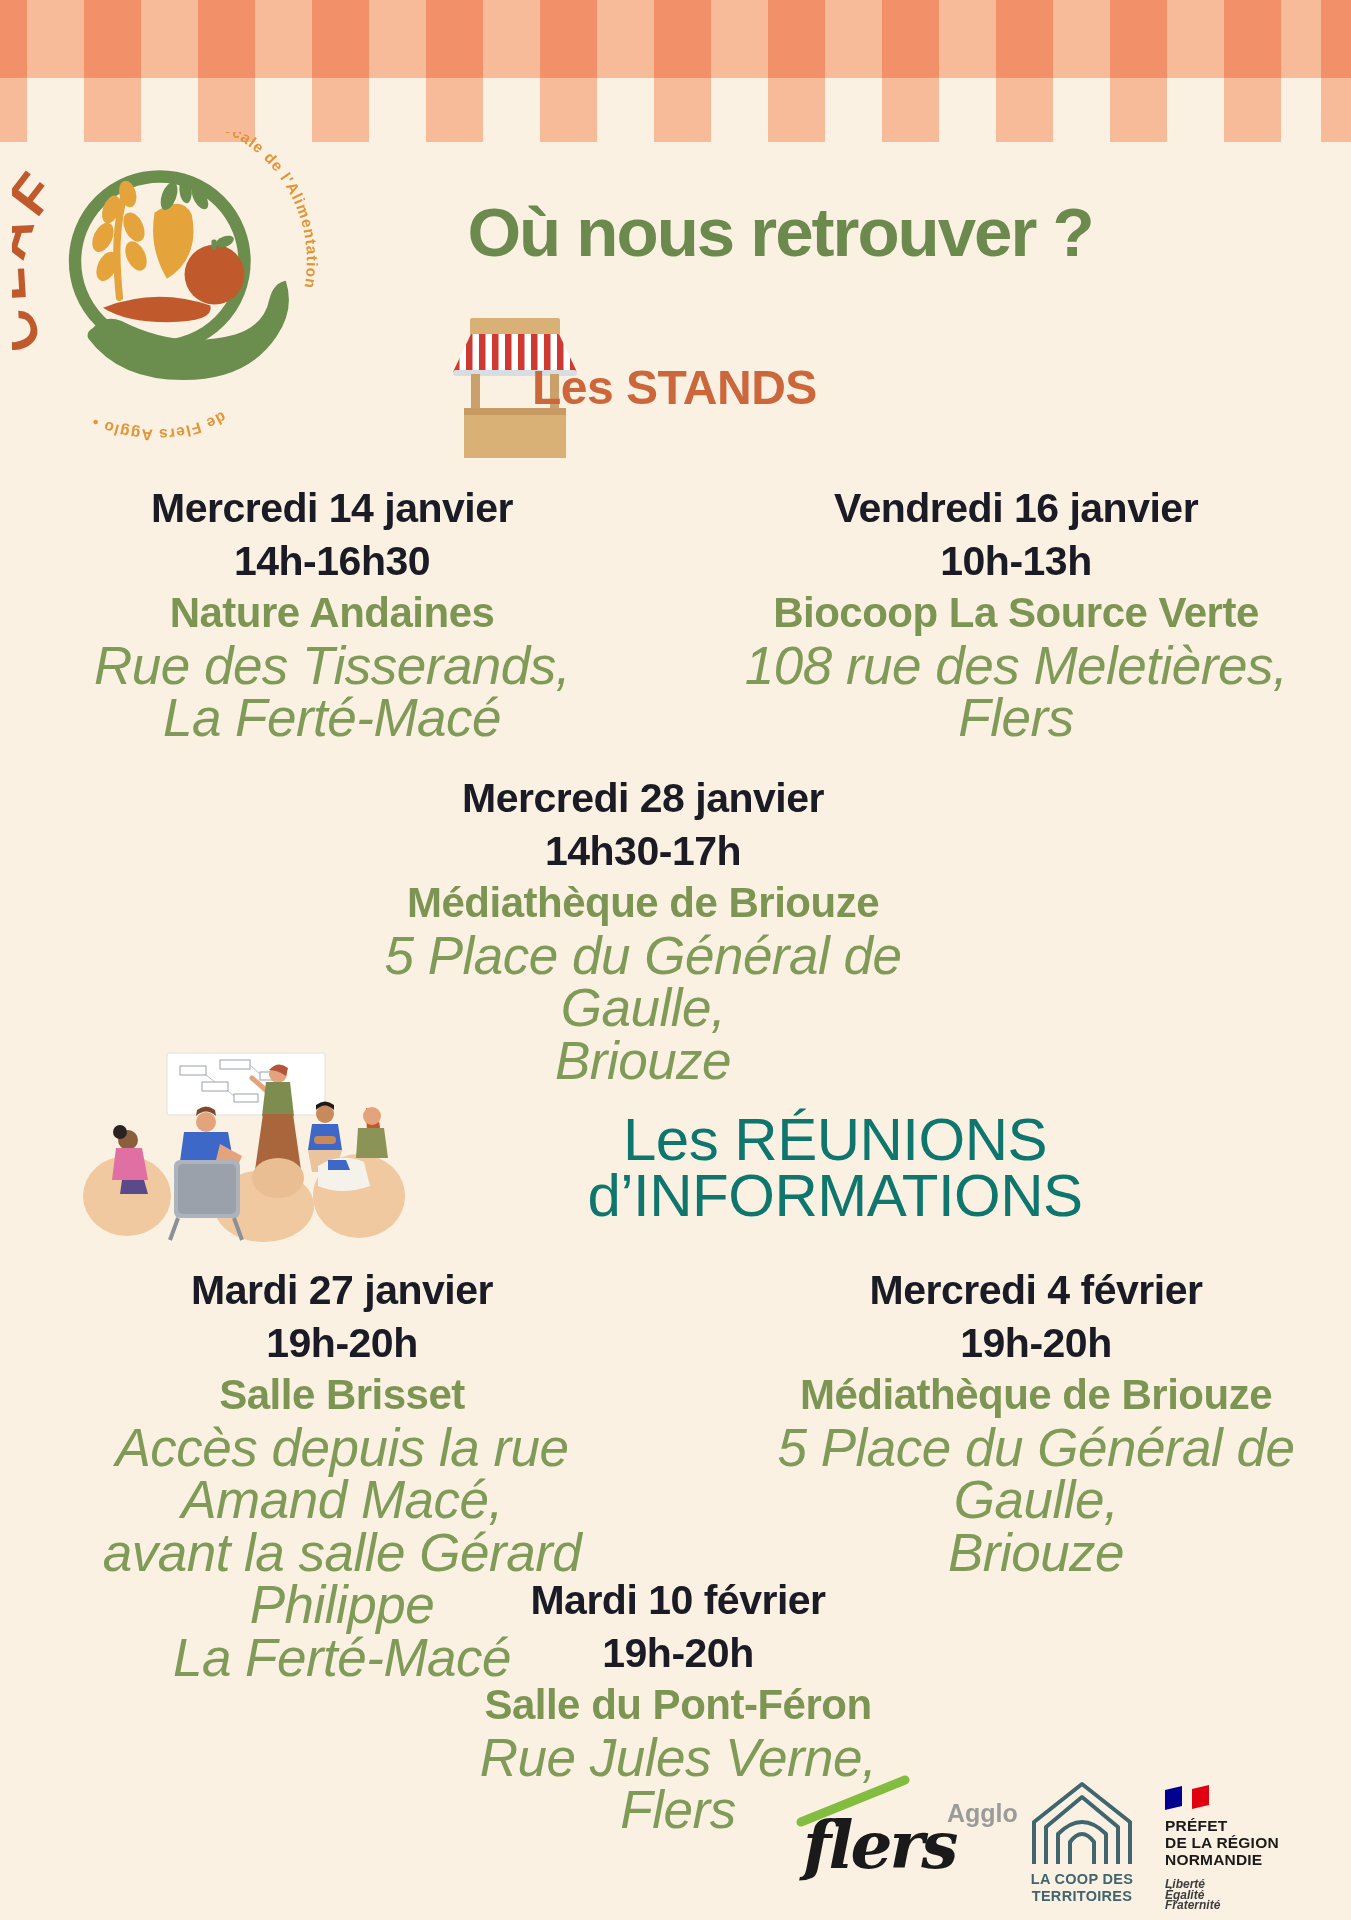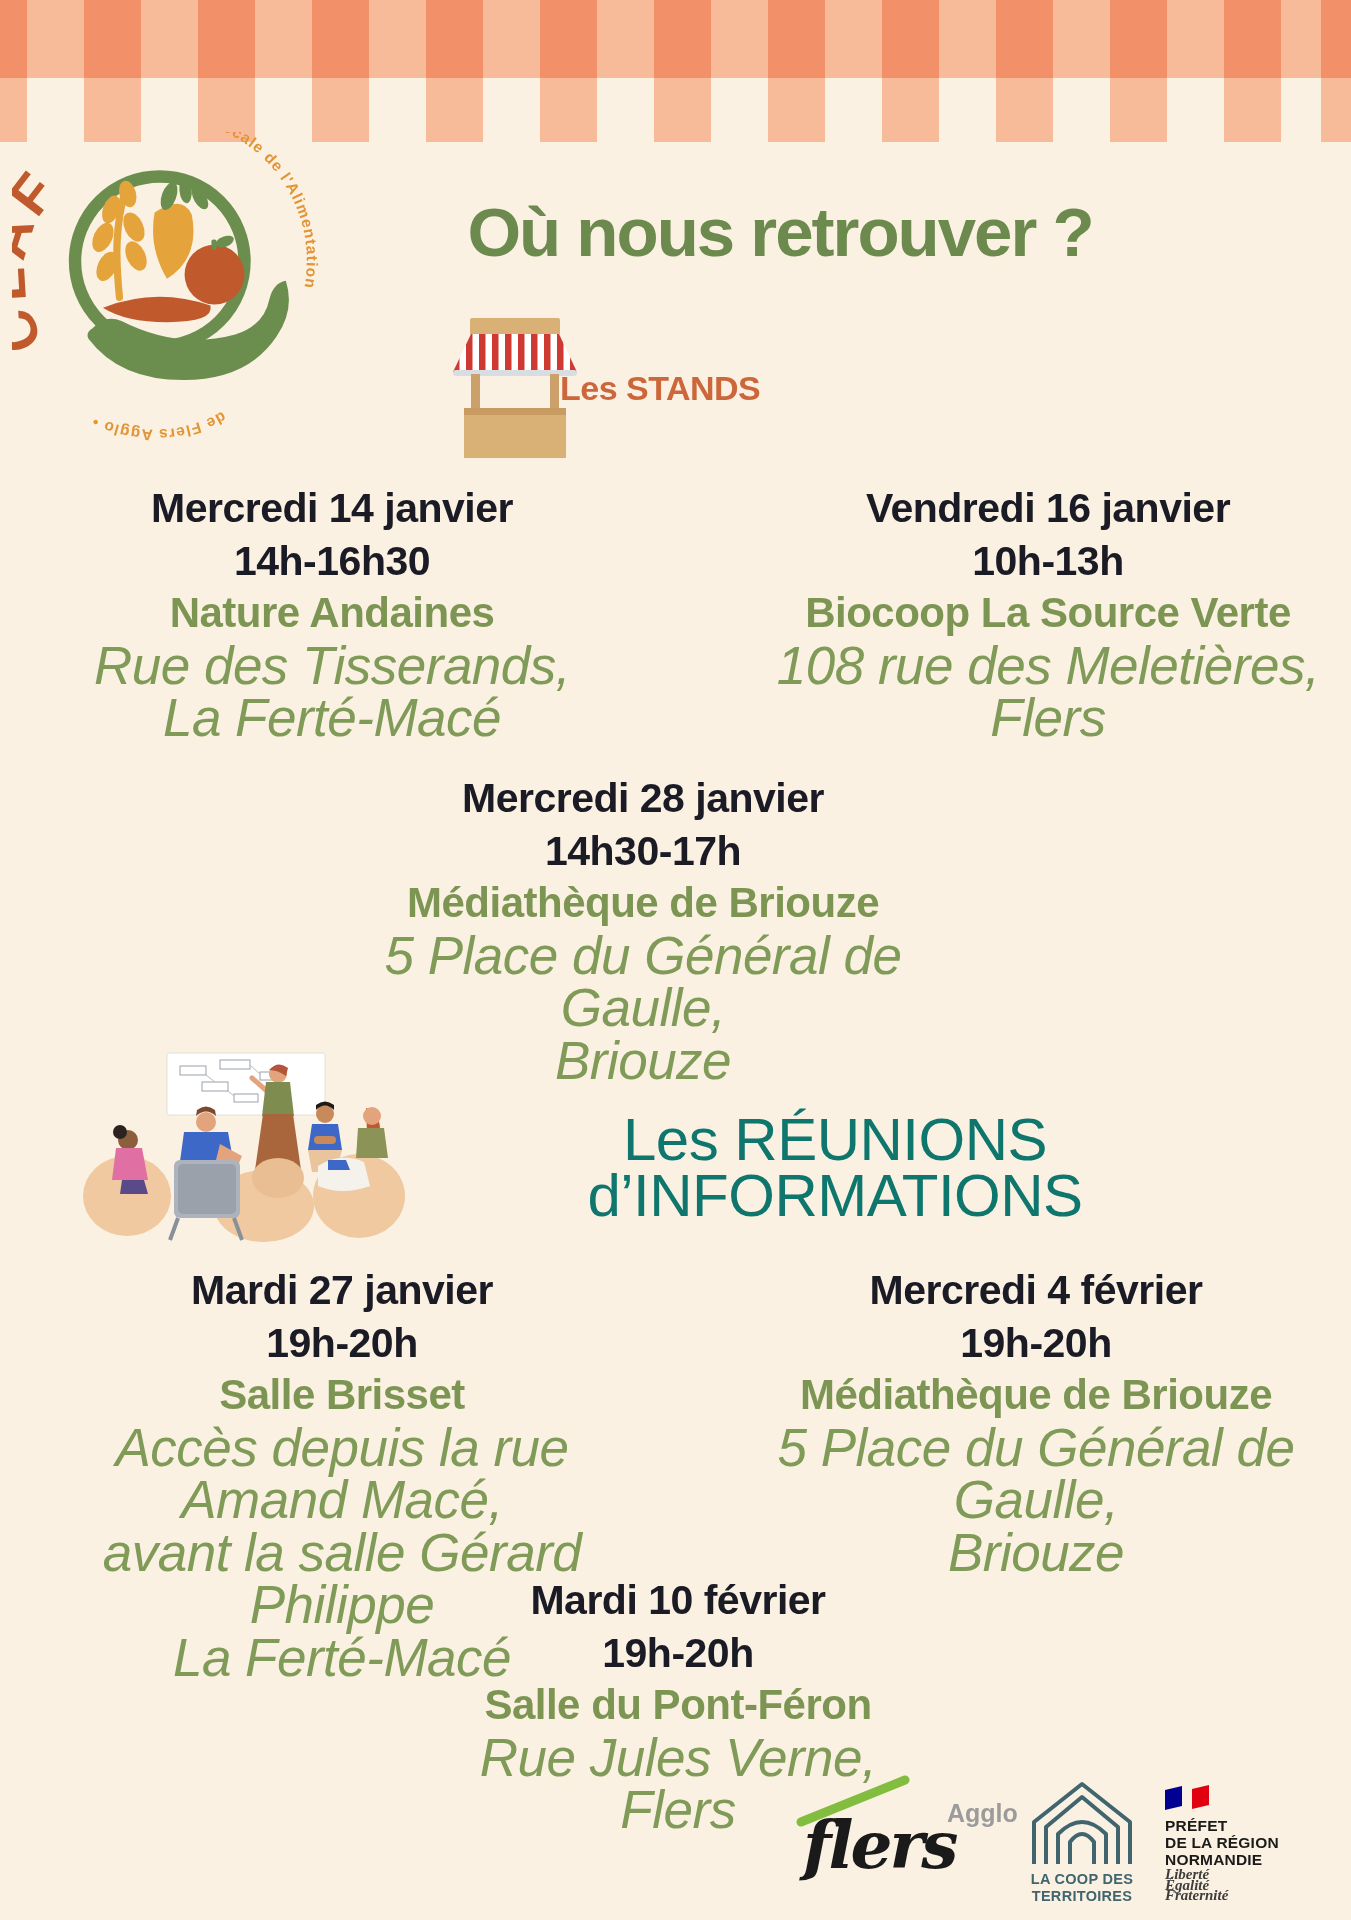--- a/index.html
+++ b/index.html
@@ -17,37 +17,37 @@
     position:absolute;left:0;top:78px;width:100%;height:64px;
     background:repeating-linear-gradient(90deg,#F8BB99 0 57px,rgba(0,0,0,0) 57px 114px);
     background-position:-30px 0;
   }
   
   .main-title{
     position:absolute;left:330px;top:188px;width:900px;text-align:center;
     font-size:69px;font-weight:800;letter-spacing:-2px;color:#6C8A4D;line-height:90px;
   }
   .stands-heading{
-    position:absolute;left:560px;top:362px;width:420px;
-    font-size:34px;font-weight:800;color:#CC673C;line-height:52px;letter-spacing:-0.5px;
+    position:absolute;left:532px;top:362px;width:420px;
+    font-size:48px;font-weight:800;color:#CC673C;line-height:52px;letter-spacing:-0.5px;
   }
   .reunions-heading{
     position:absolute;left:435px;top:1112px;width:800px;text-align:center;
     font-size:60px;font-weight:400;color:#0f766e;line-height:56px;letter-spacing:-0.5px;
   }
   
   .ev{position:absolute;width:600px;text-align:center;}
   .ev div{line-height:52.5px;}
   .ev-date{font-size:41px;font-weight:800;color:#1B1B26;letter-spacing:-0.5px;}
   .ev-venue{font-size:42px;font-weight:700;color:#7D9553;letter-spacing:-0.5px;}
   .ev-addr{font-size:53px;font-style:italic;font-weight:500;color:#809A58;letter-spacing:-0.5px;}
   
   .prefet{position:absolute;left:1165px;top:1785px;width:150px;color:#1A1A1A;}
   .prefet .lines{font-size:15.5px;font-weight:700;line-height:17px;margin-top:2px;letter-spacing:0.2px;}
-  .prefet .motto{font-size:15px;font-style:italic;color:#3d3d3d;line-height:10.5px;margin-top:1px;font-weight:600;font-family:Liberation Serif, serif;}
+  .prefet .motto{font-size:12px;font-style:italic;color:#3d3d3d;line-height:10.5px;margin-top:11px;font-weight:600;}
   svg text{font-family:"Liberation Sans",sans-serif;}
   .flers-script{font-family:"DejaVu Serif",serif;font-style:italic;font-weight:700;}
 </style>
 </head>
 <body>
 
 <div class="page">
 
   <div class="awning-band"></div>
   <div class="awning-tabs"></div>
@@ -120,21 +120,21 @@
   <div class="stands-heading">Les STANDS</div>
 
   <div class="ev" style="left:32px;top:482px;">
     <div class="ev-date">Mercredi 14 janvier</div>
     <div class="ev-date">14h-16h30</div>
     <div class="ev-venue">Nature Andaines</div>
     <div class="ev-addr">Rue des Tisserands,</div>
     <div class="ev-addr">La Ferté-Macé</div>
   </div>
 
-  <div class="ev" style="left:748px;top:482px;">
+  <div class="ev" style="left:716px;top:482px;">
     <div class="ev-date">Vendredi 16 janvier</div>
     <div class="ev-date">10h-13h</div>
     <div class="ev-venue">Biocoop La Source Verte</div>
     <div class="ev-addr">108 rue des Meletières,</div>
     <div class="ev-addr">Flers</div>
   </div>
 
   <div class="ev" style="left:343px;top:772px;">
     <div class="ev-date">Mercredi 28 janvier</div>
     <div class="ev-date">14h30-17h</div>

